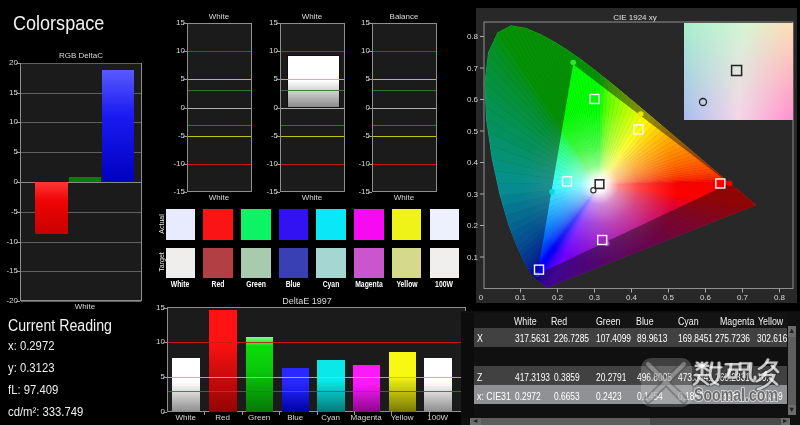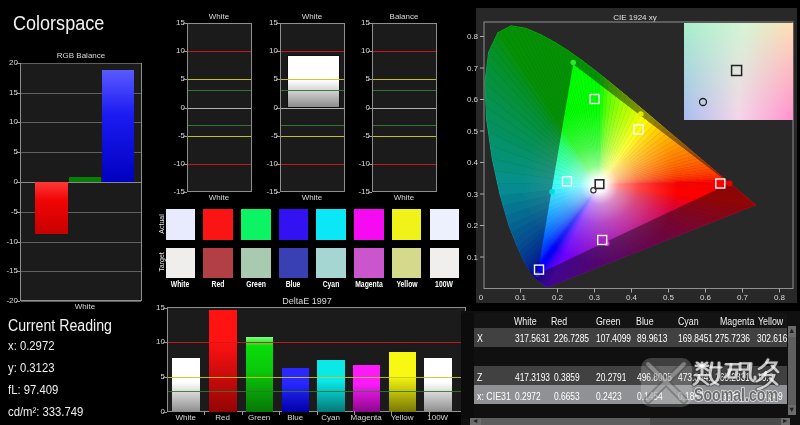--- a/index.html
+++ b/index.html
@@ -9,21 +9,21 @@
 .lblc{transform:translateX(-50%);}
 .lblr{transform:translateX(-100%);}
 .plot{position:absolute;background:#1b1b1b;border:1px solid #8f8f8f;box-sizing:border-box;}
 .hline{position:absolute;height:1px;left:0;right:0;}
 .bar{position:absolute;}
 .tick{position:absolute;background:#9a9a9a;}
 </style></head><body>
 <div id="page">
 
 <div class="abs" style="left:12.5px;top:12.8px;font-size:20.5px;font-weight:400;color:#f2f2f2;transform:scaleX(0.88);transform-origin:0 0;line-height:1;">Colorspace</div>
-<div class="lbl lblc" style="left:81px;top:52px;">RGB Balance</div>
+<div class="lbl lblc" style="left:81px;top:52px;">RGB DeltaC</div>
 <div class="plot" style="left:20px;top:63px;width:122px;height:238px;"></div>
 <div class="lbl lblr" style="left:18px;top:297px;">-20</div>
 <div class="tick" style="left:16px;top:301px;width:4px;height:1px;"></div>
 <div class="hline" style="left:21px;width:120px;top:301px;background:#606060;"></div>
 <div class="lbl lblr" style="left:18px;top:267px;">-15</div>
 <div class="tick" style="left:16px;top:271px;width:4px;height:1px;"></div>
 <div class="hline" style="left:21px;width:120px;top:271px;background:#606060;"></div>
 <div class="lbl lblr" style="left:18px;top:238px;">-10</div>
 <div class="tick" style="left:16px;top:242px;width:4px;height:1px;"></div>
 <div class="hline" style="left:21px;width:120px;top:242px;background:#606060;"></div>

